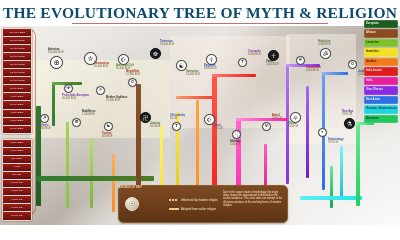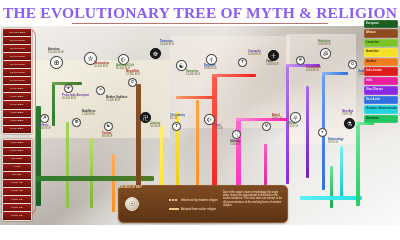--- a/index.html
+++ b/index.html
@@ -3,21 +3,21 @@
 <meta charset="utf-8">
 <style>
   html,body{margin:0;padding:0;background:#fff;}
   body{width:400px;height:225px;overflow:hidden;font-family:"Liberation Sans",sans-serif;}
   #stage{position:relative;width:400px;height:225px;overflow:hidden;background:#ffffff;}
 
   
   #title-area{position:absolute;left:0;top:0;width:400px;height:26px;z-index:40;}
   #page-title{position:absolute;left:0;top:4px;width:400px;text-align:center;
     font-family:"Liberation Serif",serif;font-weight:bold;font-size:15.5px;
-    letter-spacing:.2px;color:#8b5cf6;white-space:nowrap;}
+    letter-spacing:.2px;color:#0c4a6e;white-space:nowrap;}
   #title-rule{position:absolute;left:72px;top:23px;width:256px;height:1px;background:#b05a5a;opacity:.85;}
 
   
   #canvas{position:absolute;left:0;top:26px;width:400px;height:199px;overflow:hidden;
     background:
       radial-gradient(ellipse 150px 90px at 72% 58%, rgba(255,255,255,.55), rgba(255,255,255,0) 70%),
       linear-gradient(150deg,#f3f1ee 0%,#e9e6e1 18%,#cfc9c2 38%,#b9b2aa 52%,#d6d1cb 64%,#efedea 78%,#fbfafa 100%);}
   #canvas-sheen{position:absolute;inset:0;
     background:linear-gradient(115deg,rgba(255,255,255,0) 30%,rgba(255,255,255,.45) 46%,rgba(255,255,255,0) 58%);}
   .tintbox{position:absolute;border-radius:2px;}

